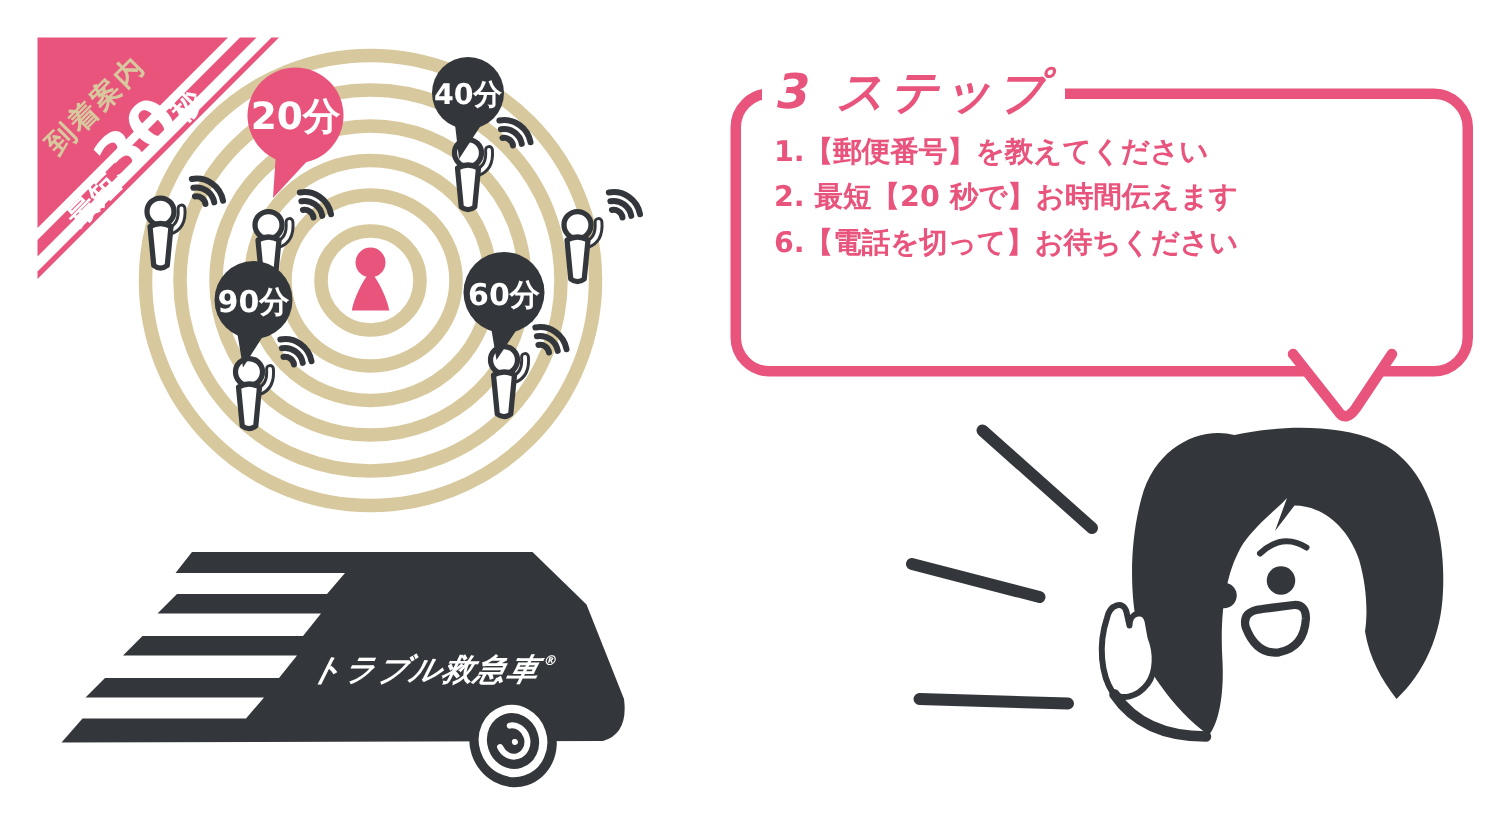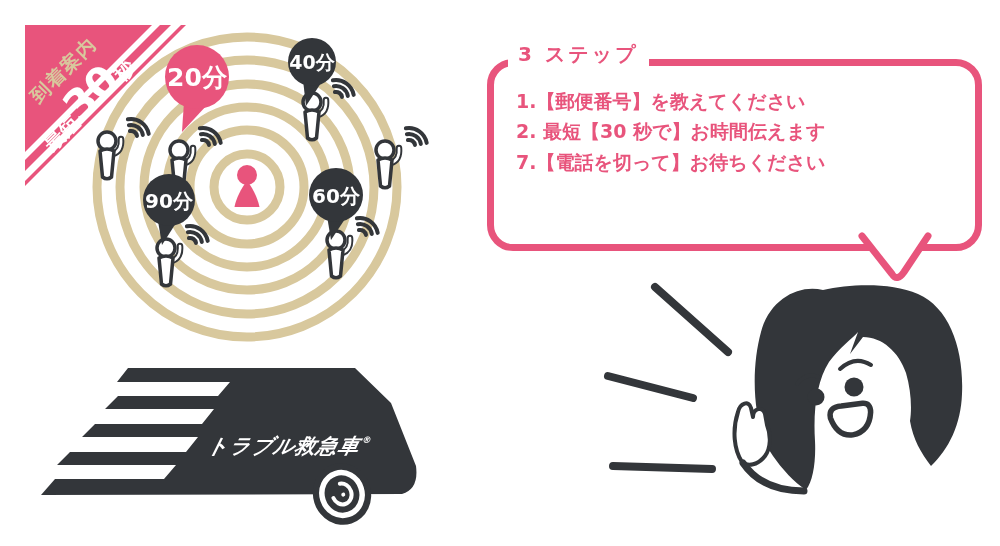--- a/index.html
+++ b/index.html
@@ -3,21 +3,21 @@
 <meta charset="utf-8">
 <style>
   html,body{margin:0;padding:0;background:#fff;}
   .canvas{position:relative;width:1000px;height:546px;background:#fff;overflow:hidden;
           font-family:"DejaVu Sans","Liberation Sans",sans-serif;}
   .art{position:absolute;left:0;top:0;z-index:1;}
   
   .bubble{position:absolute;left:487px;top:59px;width:481px;height:178px;z-index:2;
           border:7px solid #e8547c;border-radius:26px;background:#fff;box-sizing:content-box;}
   .bubble-title{position:absolute;top:-25px;left:14px;background:#fff;padding:0 10px;
-          color:#e8547c;font-size:20px;font-weight:bold;letter-spacing:3px;line-height:1.3;}
+          color:#e8547c;font-size:32px;font-weight:bold;letter-spacing:3px;line-height:1.3;font-style:italic;}
   .steps{position:absolute;left:22px;top:20px;right:6px;}
   .step{color:#e8547c;font-size:19px;font-weight:bold;line-height:1.6;letter-spacing:0px;white-space:nowrap;}
   .tail-svg{position:absolute;left:848px;top:229px;z-index:3;}
   svg text{font-family:"DejaVu Sans","Liberation Sans",sans-serif;}
 </style>
 </head>
 <body>
 
 <div class="canvas">
 
@@ -126,21 +126,21 @@
       <path fill="#ffffff" stroke="#33363a" stroke-width="4" stroke-linejoin="round" d="M742,462 C734,450 732,430 738,412 C740,403 749,400 751,408
             L753,417 C753,408 763,406 765,414 L767,425 C771,435 771,448 765,456 C758,465 748,467 742,462 Z"></path>
       <path d="M743,463 Q762,491 804,491" fill="none" stroke="#33363a" stroke-width="7" stroke-linecap="round"></path>
     </g>
   </svg>
 
   <div class="bubble">
     <div class="bubble-title">3 ステップ</div>
     <div class="steps">
       <div class="step">1.【郵便番号】を教えてください</div>
-      <div class="step">2. 最短【30 秒で】お時間伝えます</div>
-      <div class="step">7.【電話を切って】お待ちください</div>
+      <div class="step">2. 最短【20 秒で】お時間伝えます</div>
+      <div class="step">6.【電話を切って】お待ちください</div>
     </div>
   </div>
   <svg class="tail-svg" width="92" height="58">
     <path d="M14,7 L44,45 Q49,53 56,43 L80,7" fill="#ffffff" stroke="#e8547c" stroke-width="7" stroke-linecap="round" stroke-linejoin="round"></path>
   </svg>
 
 </div>
 
 </body></html>

